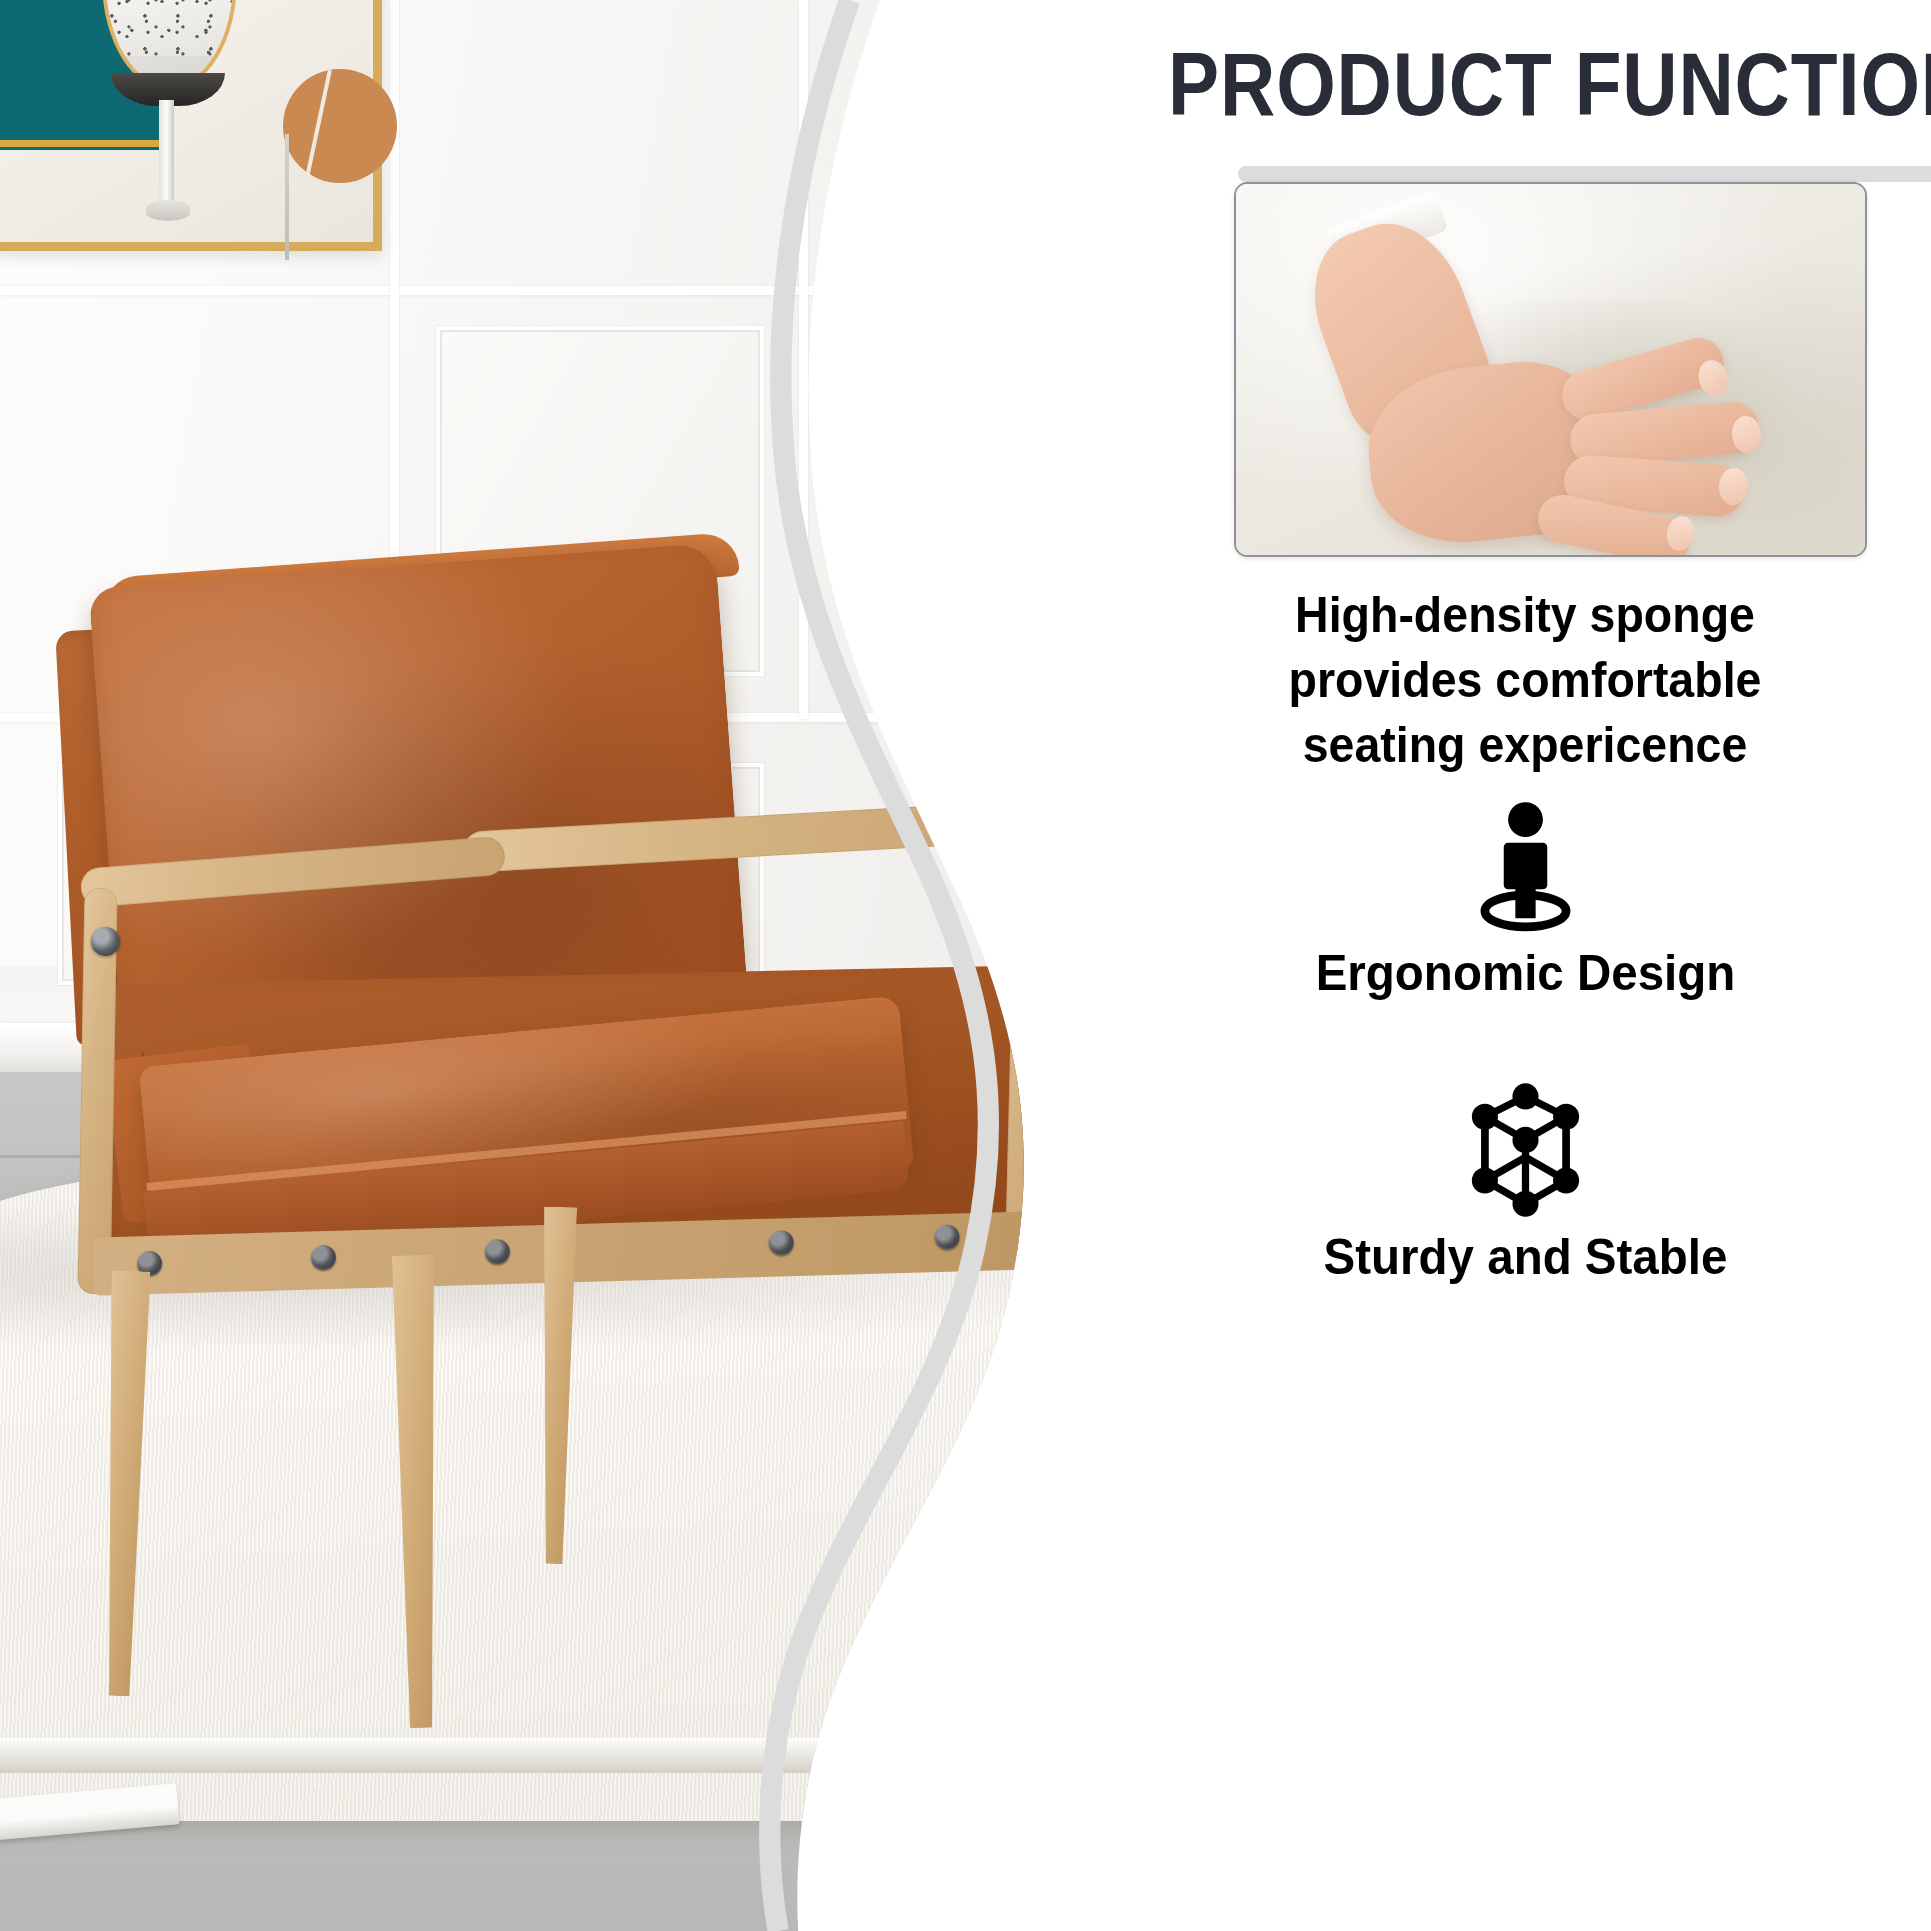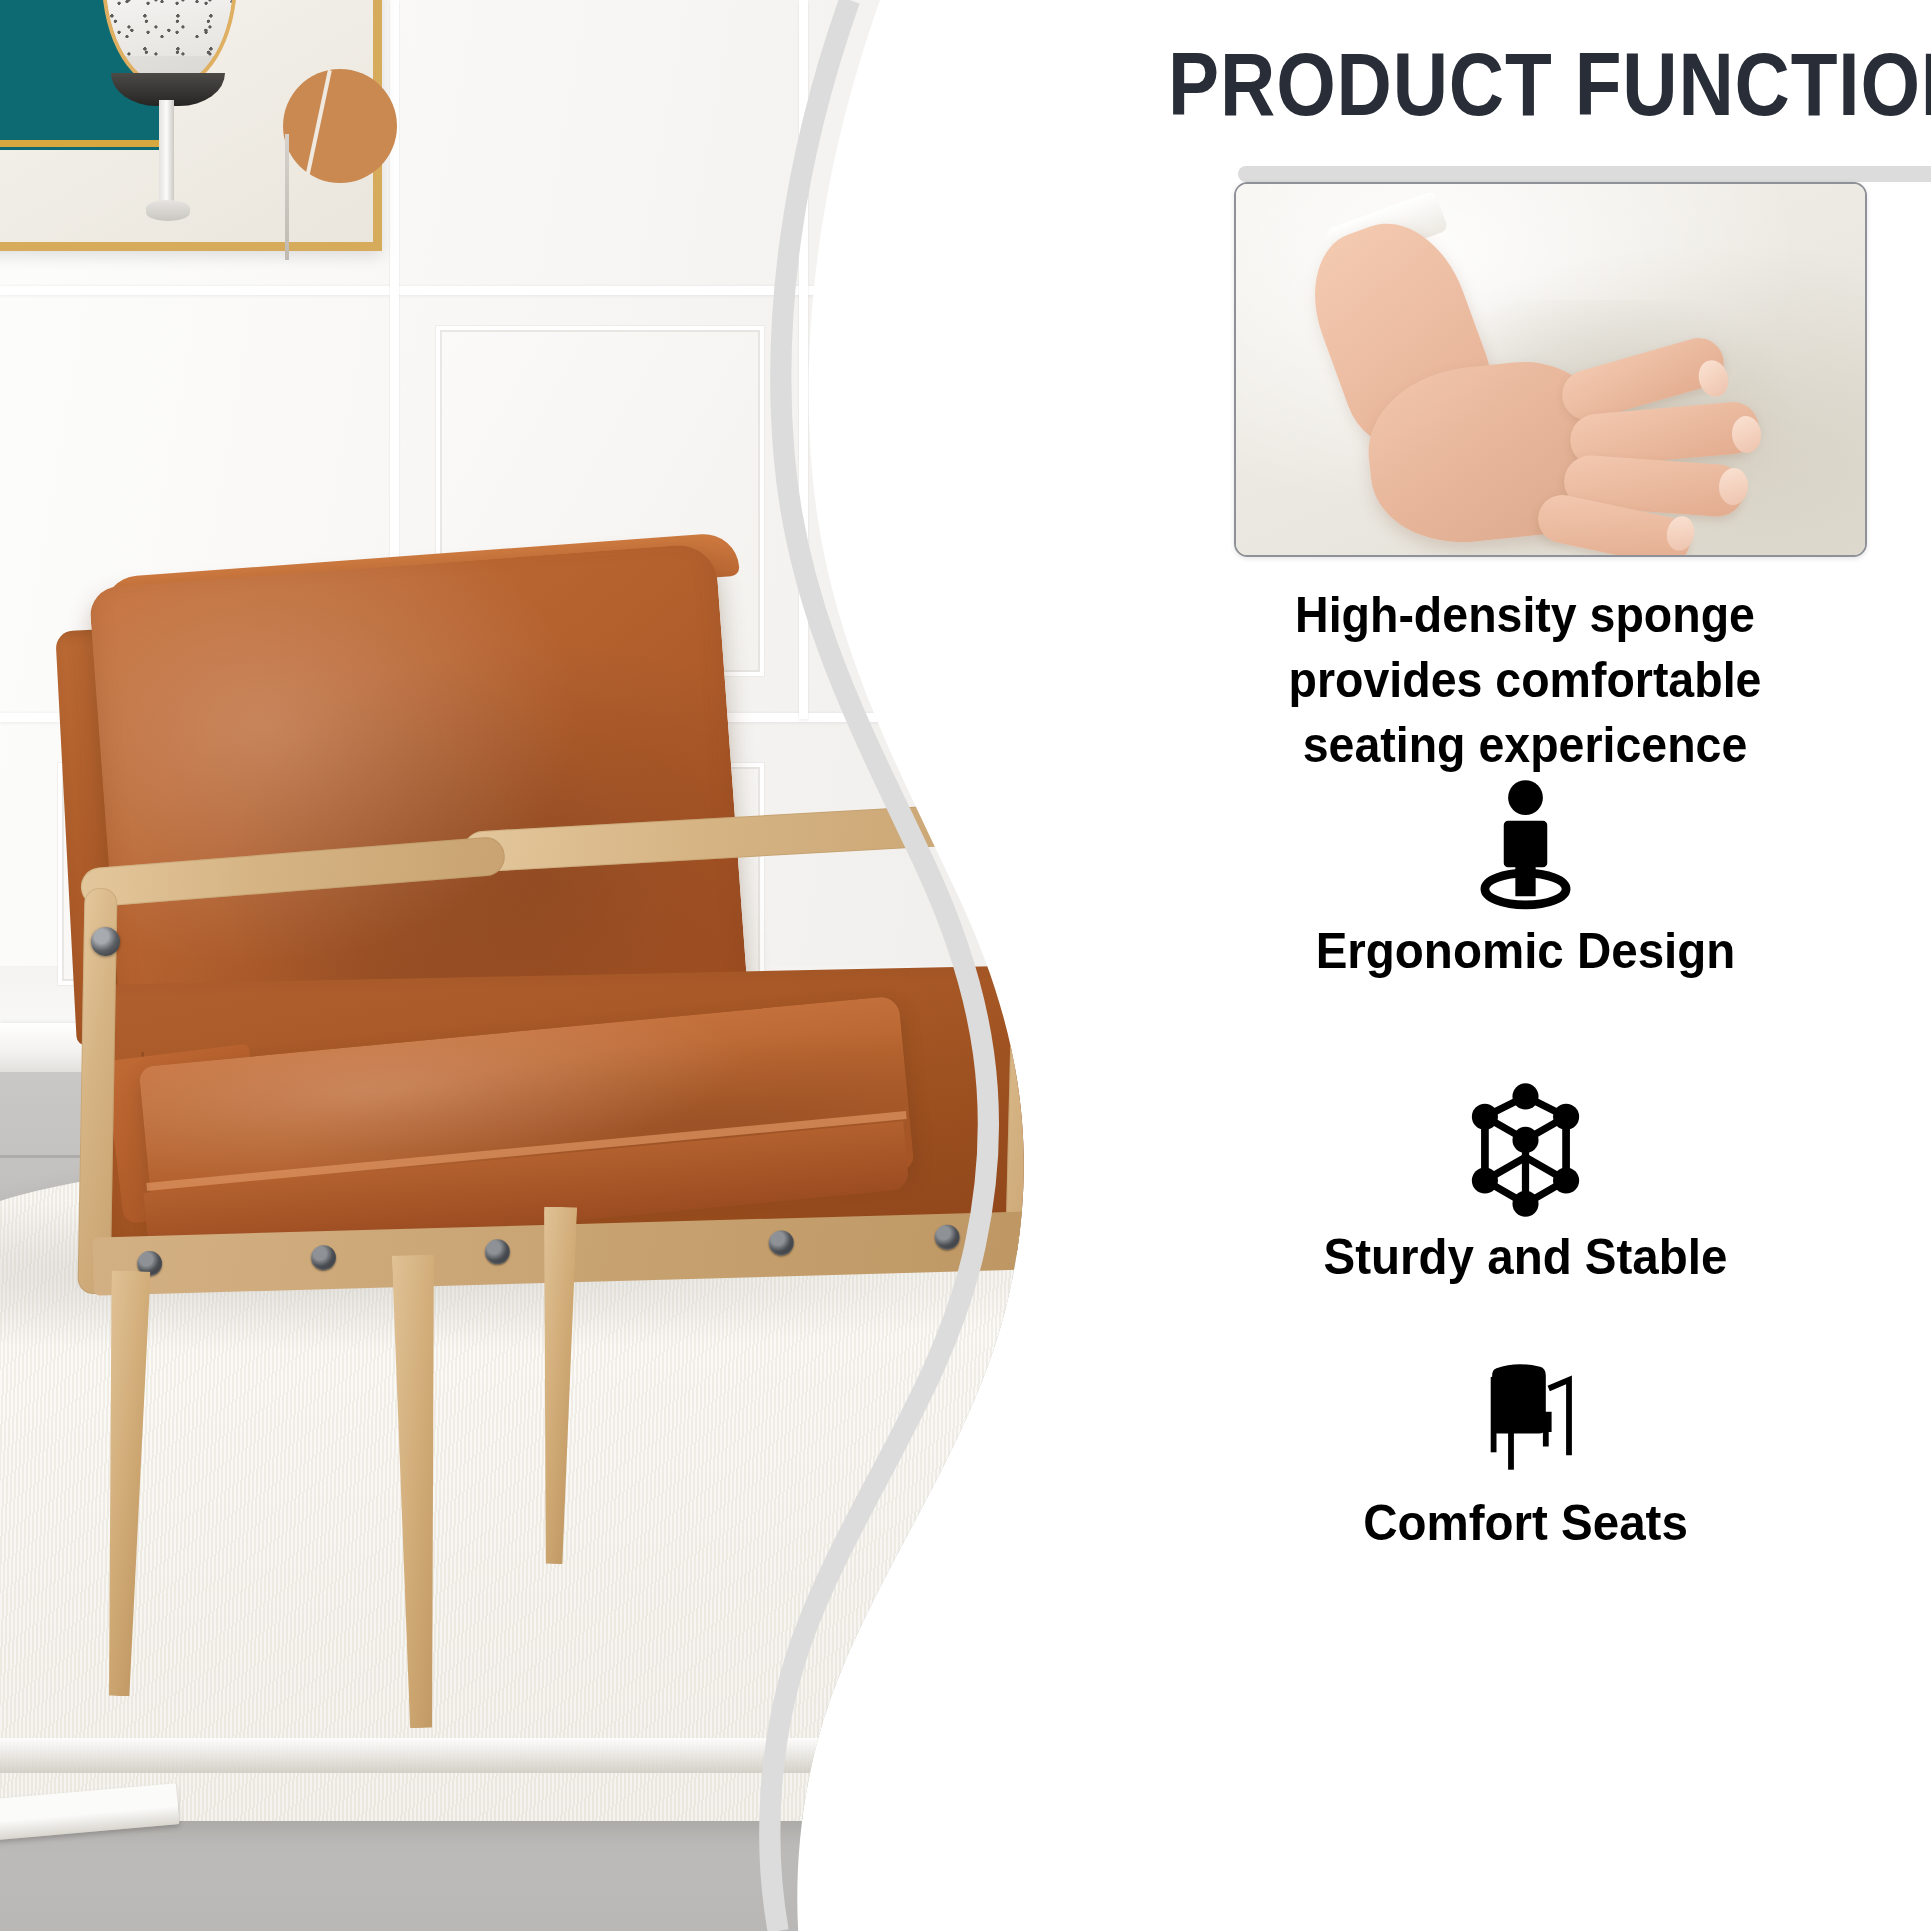--- a/index.html
+++ b/index.html
@@ -283,21 +283,21 @@
     text-align:center; color:#000;
     font-size:50px; font-weight:bold; line-height:1.30;
     transform:scaleX(.93); transform-origin:center;
   }
 
   
   .feature { position:absolute; left:0; width:811px; text-align:center; }
   .feat-icon { height:154px; display:flex; align-items:center; justify-content:center; }
   .feat-label { font-size:50px; font-weight:bold; color:#000;
                 transform:scaleX(.95); }
-  #feat-1 { top:768px; }
+  #feat-1 { top:790px; }
   #feat-2 { top:1074px; }
   #feat-3 { top:1340px; }
 </style>
 </head>
 <body>
 
 <div id="page">
 
   <svg width="0" height="0" style="position:absolute" aria-hidden="true">
     <defs>
@@ -449,31 +449,16 @@
             <circle cx="50" cy="42" r="9"></circle>
             <circle cx="22" cy="70" r="9"></circle>
             <circle cx="78" cy="70" r="9"></circle>
             <circle cx="50" cy="86" r="9"></circle>
           </g>
         </svg>
       </div>
       <div class="feat-label">Sturdy and Stable</div>
     </div>
 
-    <div class="feature" id="feat-3">
-      <div class="feat-icon">
-        <svg width="145" height="145" viewBox="0 0 100 100" aria-hidden="true">
-          <path d="M30 16 q14 -5 30 -1 q4 1 4 6 v36 q0 4 -5 4 h-28 q-4 0 -4 -4 v-36 q0 -4 3 -5 z" fill="#000"></path>
-          <path d="M30 46 h38 v14 h-38 z" fill="#000"></path>
-          <g stroke="#000" stroke-width="4" fill="none">
-            <path d="M28 22 L28 74"></path>
-            <path d="M66 30 L80 24 L80 76"></path>
-            <path d="M40 60 L40 86"></path>
-            <path d="M64 58 L64 70"></path>
-          </g>
-        </svg>
-      </div>
-      <div class="feat-label">Comfort Seats</div>
-    </div>
 
   </div>
 </div>
 
 
 </body></html>

